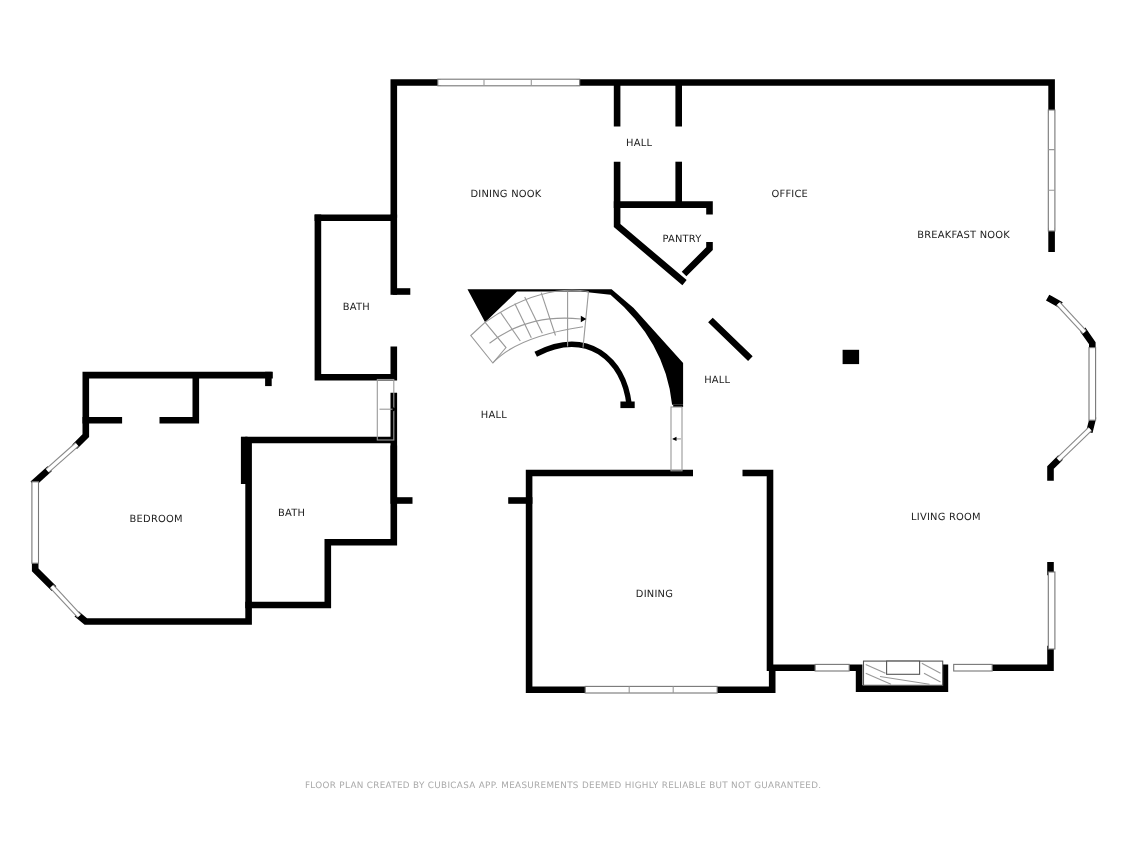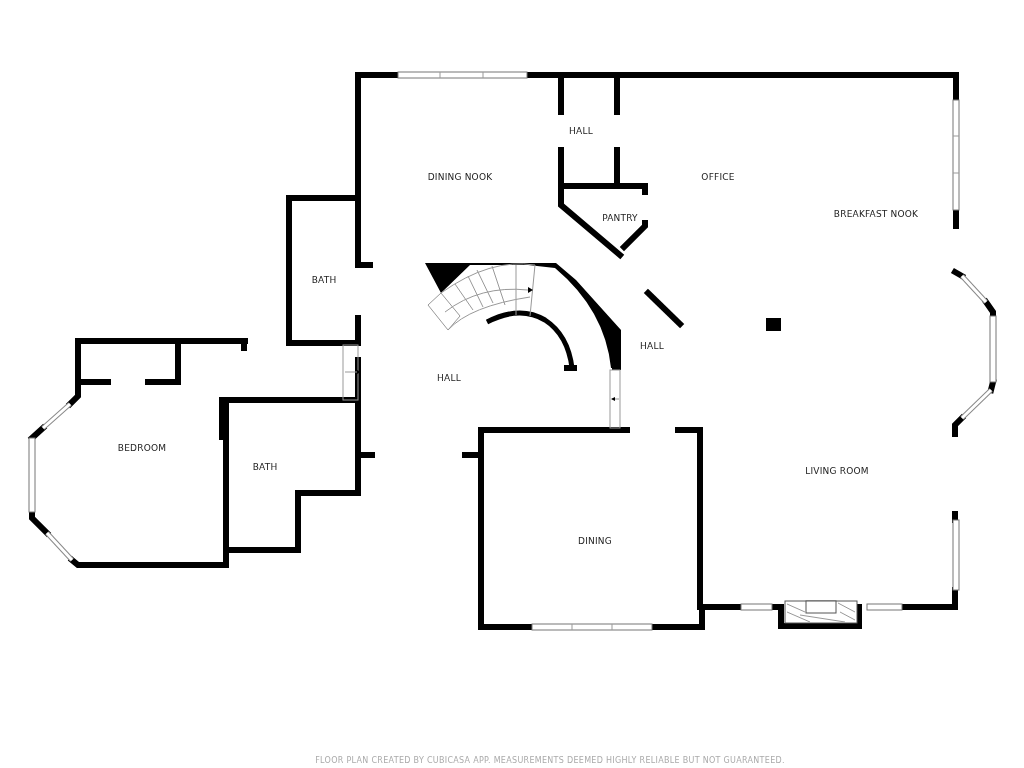--- a/index.html
+++ b/index.html
@@ -2,21 +2,21 @@
 <html><head>
 <meta charset="utf-8">
 <style>
   html, body { margin:0; padding:0; background:#ffffff; }
   body { width:1024px; height:768px; position:relative; overflow:hidden; font-family:"DejaVu Sans","Liberation Sans",sans-serif; }
   #plan { position:absolute; left:0; top:0; width:1024px; height:768px; }
   .wall { stroke:#000; stroke-width:6; fill:none; stroke-linecap:square; stroke-linejoin:miter; }
   .win { stroke:#777; stroke-width:1; fill:#fff; }
   .thin { stroke:#999; stroke-width:1; fill:none; }
   .label { position:absolute; font-size:9px; color:#222; white-space:nowrap; transform:translate(-50%,-50%); letter-spacing:0.2px; }
-  .footer { position:absolute; left:512px; top:760px; transform:translate(-50%,-50%); font-size:8px; color:#aaa; white-space:nowrap; letter-spacing:0.3px;margin-left:38px; }
+  .footer { position:absolute; left:512px; top:714px; transform:translate(-50%,-50%); font-size:8px; color:#aaa; white-space:nowrap; letter-spacing:0.3px; }
 </style>
 </head>
 <body>
 
 <svg id="plan" viewBox="0 0 1024 768" xmlns="http://www.w3.org/2000/svg">
 
   <g>
     <path class="wall" d="M358 195 L358 75 L398 75"></path>
     <path class="wall" d="M527 75 L956 75 L956 100"></path>
     <path class="wall" d="M956 210 L956 226"></path>
@@ -129,19 +129,19 @@
 
 <div>
   <span class="label" style="left:460px;top:177px">DINING NOOK</span>
   <span class="label" style="left:581px;top:131px">HALL</span>
   <span class="label" style="left:620px;top:218px">PANTRY</span>
   <span class="label" style="left:718px;top:177px">OFFICE</span>
   <span class="label" style="left:876px;top:214px">BREAKFAST NOOK</span>
   <span class="label" style="left:324px;top:280px">BATH</span>
   <span class="label" style="left:449px;top:378px">HALL</span>
   <span class="label" style="left:652px;top:346px">HALL</span>
-  <span class="label" style="left:142px;top:448px">BEDROOM</span>
+  <span class="label" style="left:142px;top:473px">BEDROOM</span>
   <span class="label" style="left:265px;top:467px">BATH</span>
-  <span class="label" style="left:837px;top:471px">LIVING ROOM</span>
+  <span class="label" style="left:860px;top:471px">LIVING ROOM</span>
   <span class="label" style="left:595px;top:541px">DINING</span>
 </div>
 
 <div class="footer">FLOOR PLAN CREATED BY CUBICASA APP. MEASUREMENTS DEEMED HIGHLY RELIABLE BUT NOT GUARANTEED.</div>
 
 </body></html>

